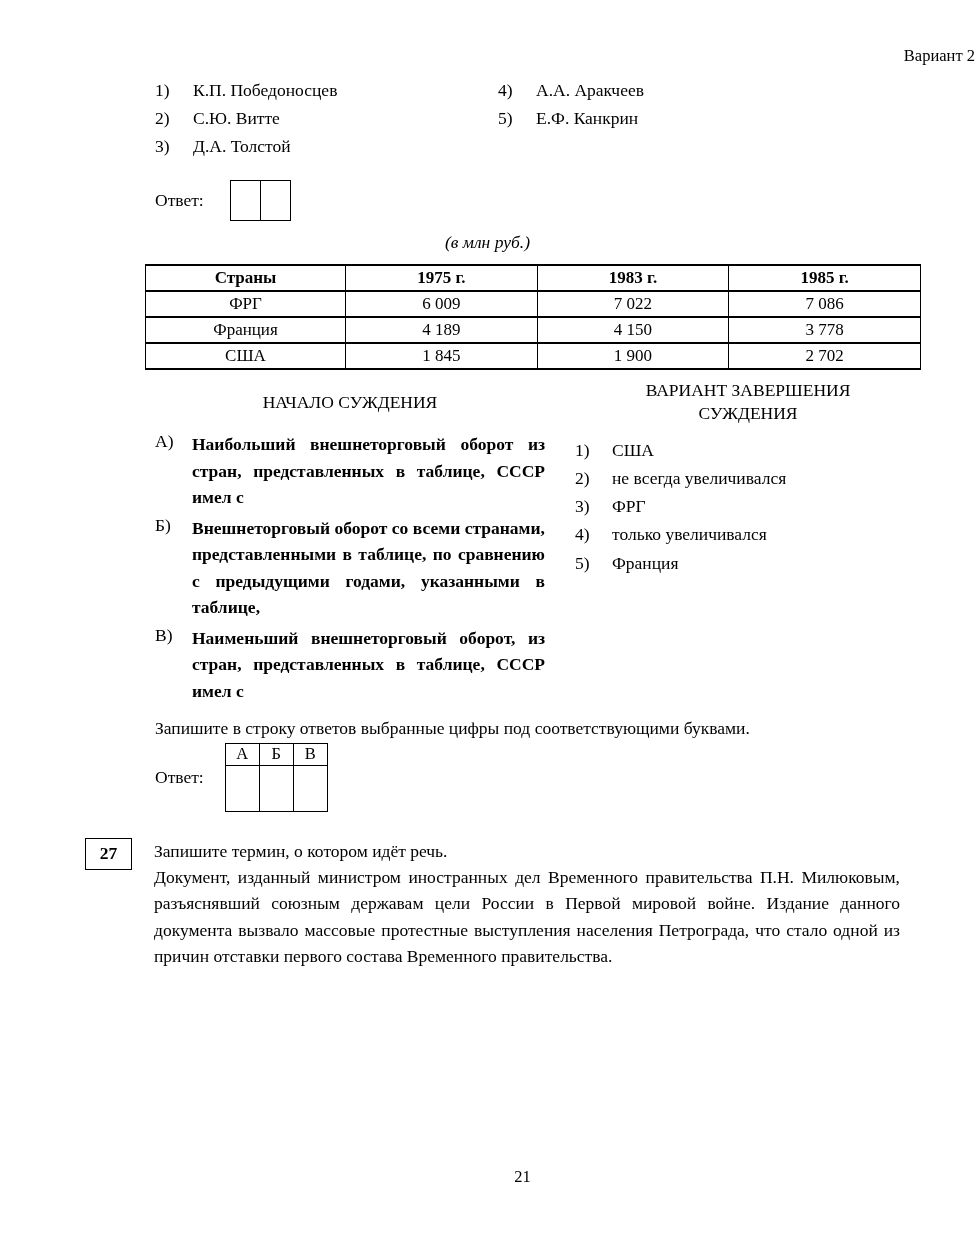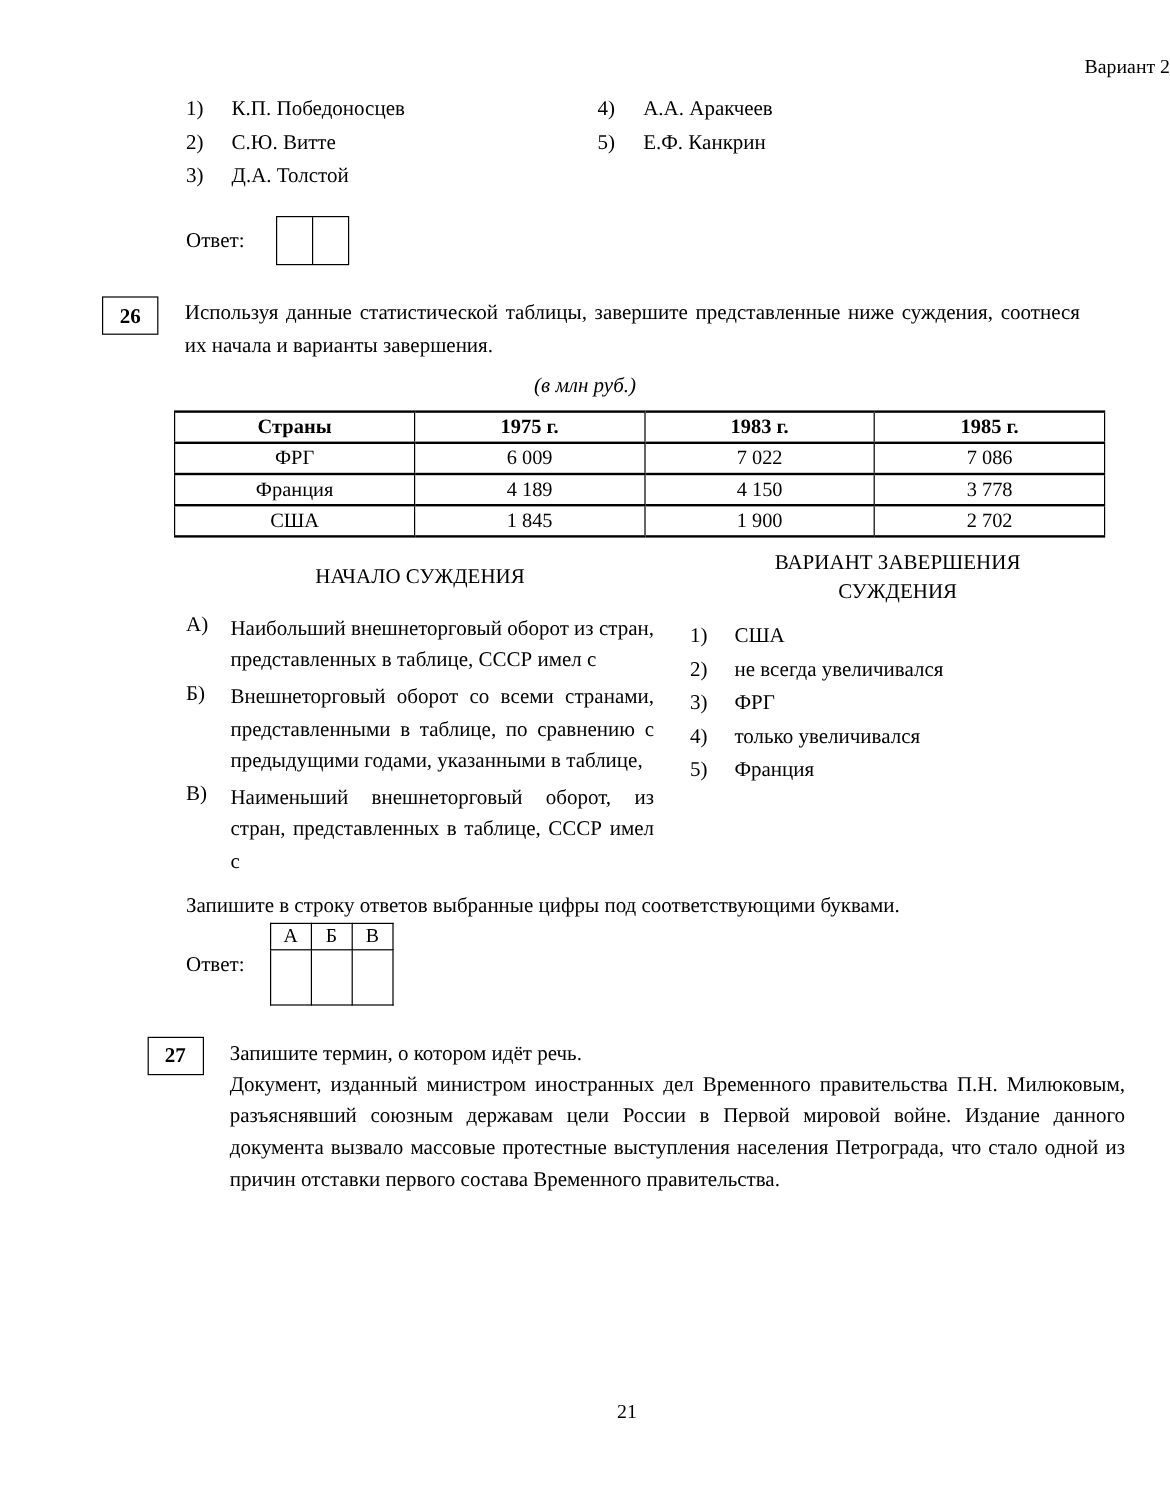--- a/index.html
+++ b/index.html
@@ -12,21 +12,21 @@
     overflow: hidden;
   }
   .variant-header {
     padding-top: 46px;
     text-align: right;
     font-size: 16.5px;
   }
   .question { display: flex; align-items: flex-start; }
   .q25 { margin-top: 21px; }
   .q26 { margin-top: 26px; }
-  .q27 { margin-top: 26px; justify-content: center; }
+  .q27 { margin-top: 26px; }
   .qnum-box {
     box-sizing: border-box;
     width: 47px; height: 32px;
     border: 1.9px solid #000;
     margin-left: 85px; margin-right: 22px;
     flex: none;
     display: flex; align-items: center; justify-content: center;
     font-weight: bold; font-size: 17.5px;
   }
   .qbody { width: 746px; text-align: justify; line-height: 1.5; }
@@ -61,21 +61,21 @@
   .stats-table col.c1 { width: 200px; }
 
   .judgments { display: flex; margin-left: 155px; margin-top: 9px; width: 766px; }
   .jud-left { width: 390px; flex: none; margin-right: 30px; }
   .jud-right { flex: 1; }
   .jud-heading { text-align: center; line-height: 1.35; }
   .jud-heading.left-h { padding-top: 12px; margin-bottom: 17px; }
   .jud-heading.right-h { max-width: 250px; margin: 0 auto 11px auto; }
   .jud-item { display: flex; margin-bottom: 5px; }
   .jletter { width: 37px; flex: none; }
-  .jtext { flex: 1; text-align: justify; line-height: 1.5; }
+  .jtext { flex: 1; text-align: justify; line-height: 1.5; font-weight: bold; }
   .ending { display: flex; line-height: 1.55; margin-bottom: 1px; }
   .enum { width: 37px; flex: none; }
 
   .instruction { margin-left: 155px; margin-top: 9px; width: 766px; }
 
   .answer-row.q26-answer { margin-top: 4px; align-items: center; }
   .abv-grid { border-collapse: collapse; margin-left: 21px; }
   .abv-grid th, .abv-grid td { border: 1.6px solid #000; padding: 0; }
   .abv-grid th {
     width: 33px; height: 21px;
@@ -137,24 +137,20 @@
   </div>
 
   <div class="answer-row q25-answer">
     <span class="answer-label">Ответ:</span>
     <div class="answer-box">
       <div class="cell"></div>
       <div class="cell"></div>
     </div>
   </div>
 
-  <section class="question q26">
-    <div class="qnum-box">26</div>
-    <div class="qbody">Используя данные статистической таблицы, завершите представленные ниже суждения, соотнеся их начала и варианты завершения.</div>
-  </section>
 
   <div class="table-caption">
     <div>(в млн руб.)</div>
   </div>
 
   <table class="stats-table">
     <colgroup>
         <col class="c1">
         <col>
         <col>

